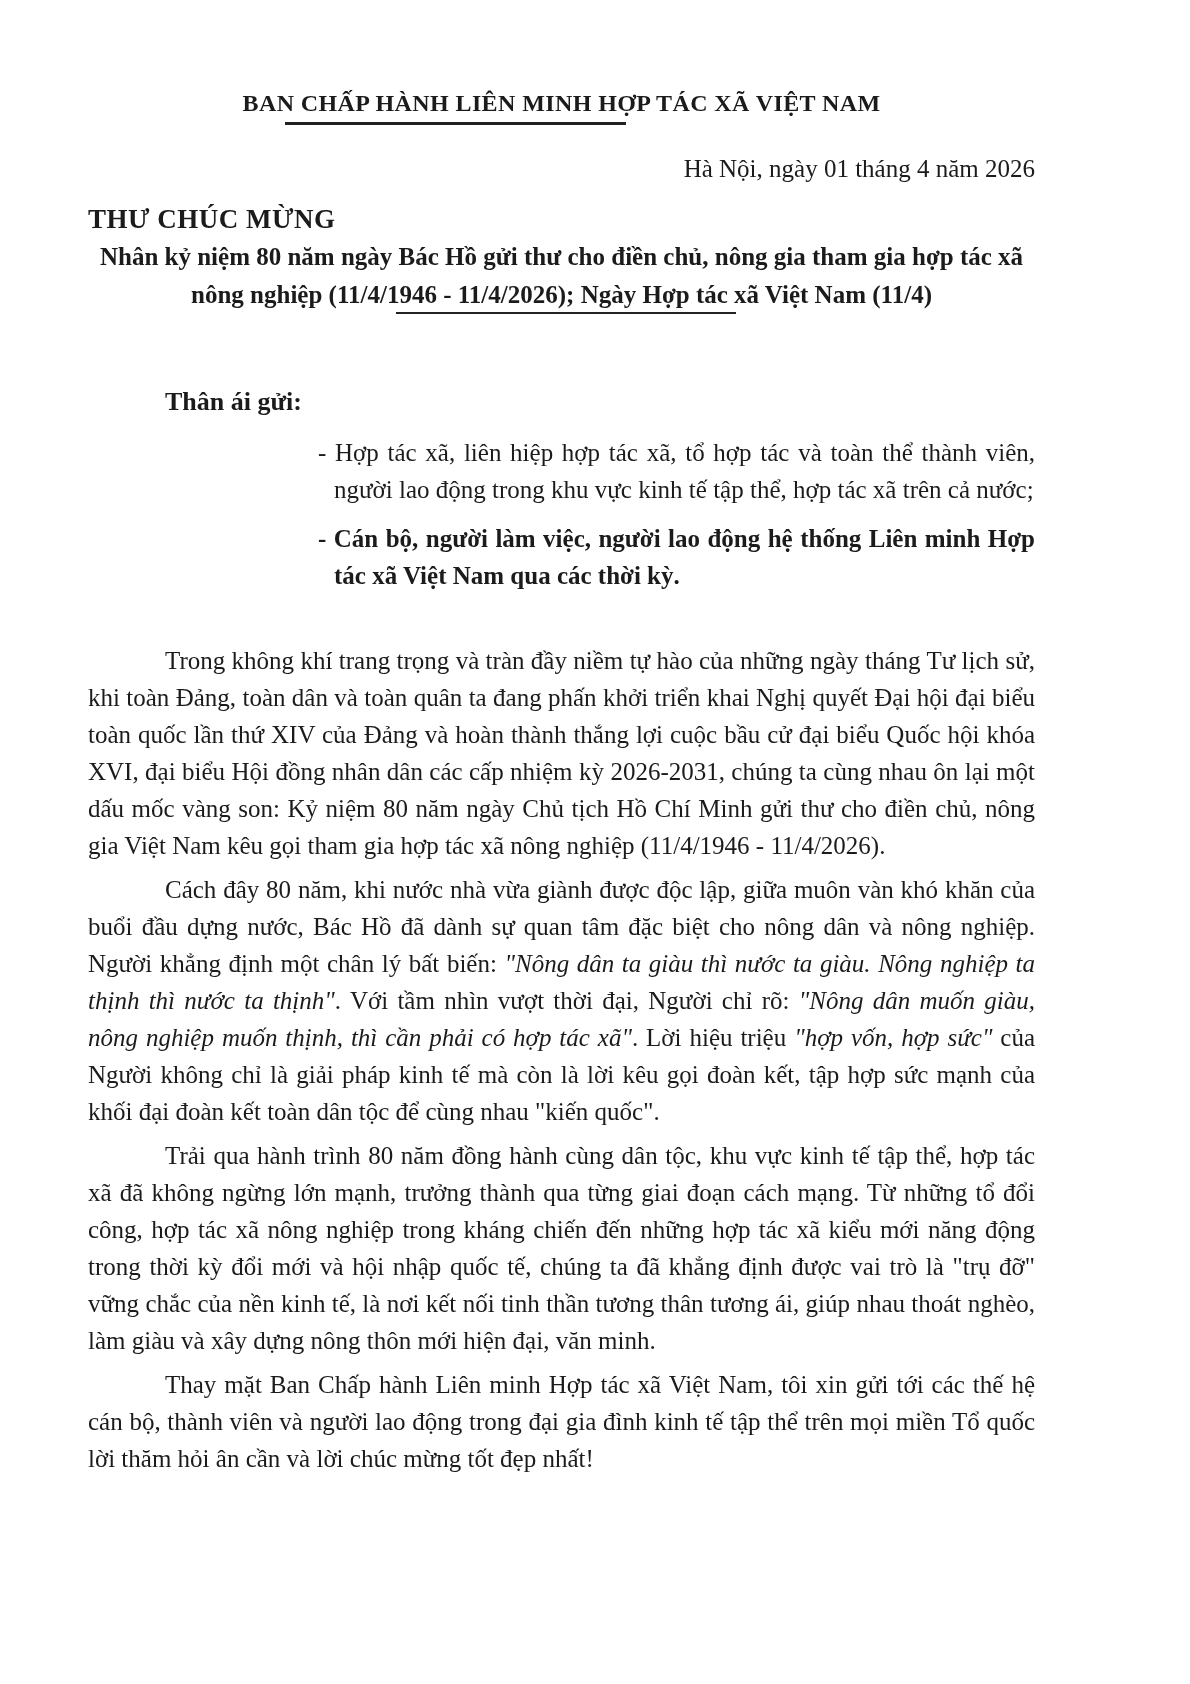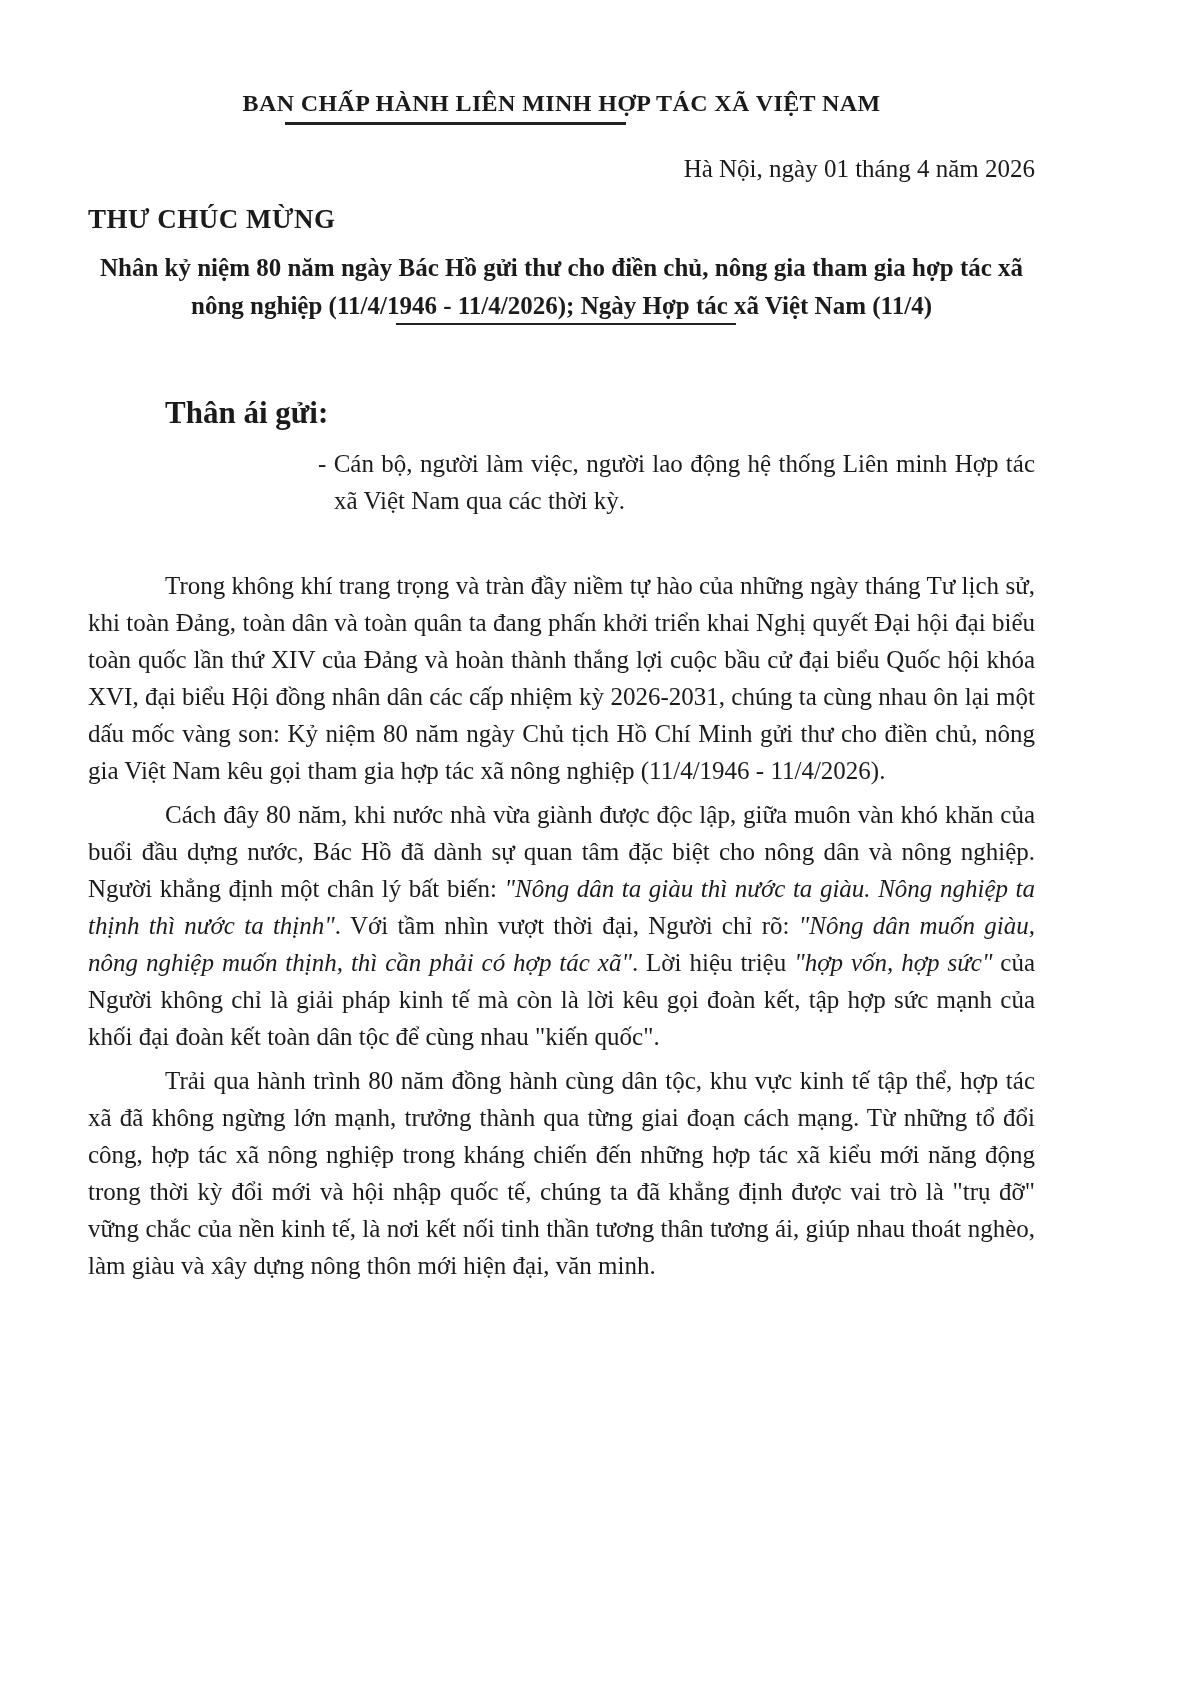--- a/index.html
+++ b/index.html
@@ -44,31 +44,31 @@
     font-size: 27px;
     line-height: 34px;
     margin-top: 18px;
     letter-spacing: 0.5px;
   }
   .letter-subtitle {
     text-align: center;
     font-weight: bold;
     font-size: 25px;
     line-height: 38px;
-    margin-top: 13px;
+    margin-top: 2px;
   }
   .subtitle-underline {
     width: 340px;
     height: 0;
     border-top: 2px solid #222222;
     margin: -2px 0 0 308px;
   }
   .salutation {
     font-weight: bold;
-    font-size: 31px;
+    font-size: 26px;
     line-height: 32px;
     margin: 72px 0 0 77px;
   }
   .recipients {
     margin-top: 16px;
   }
   .recipient-item {
     margin: 0 0 0 230px;
     padding-left: 16px;
     text-indent: -16px;
@@ -108,23 +108,25 @@
 
     <div class="letter-title">THƯ CHÚC MỪNG</div>
 
     <div class="letter-subtitle">Nhân kỷ niệm 80 năm ngày Bác Hồ gửi thư cho điền chủ, nông gia tham gia hợp tác xã nông nghiệp (11/4/1946 - 11/4/2026); Ngày Hợp tác xã Việt Nam (11/4)</div>
 
     <div class="subtitle-underline"></div>
 
     <div class="salutation">Thân ái gửi:</div>
 
     <div class="recipients">
+        <p class="recipient-item">- Hợp tác xã, liên hiệp hợp tác xã, tổ hợp tác và toàn thể thành viên, người lao động trong khu vực kinh tế tập thể, hợp tác xã trên cả nước;</p>
         <p class="recipient-item">- Cán bộ, người làm việc, người lao động hệ thống Liên minh Hợp tác xã Việt Nam qua các thời kỳ.</p>
       </div>
 
     <div class="body-paragraphs">
         <p class="body-paragraph"><span>Trong không khí trang trọng và tràn đầy niềm tự hào của những ngày tháng Tư lịch sử, khi toàn Đảng, toàn dân và toàn quân ta đang phấn khởi triển khai Nghị quyết Đại hội đại biểu toàn quốc lần thứ XIV của Đảng và hoàn thành thắng lợi cuộc bầu cử đại biểu Quốc hội khóa XVI, đại biểu Hội đồng nhân dân các cấp nhiệm kỳ 2026-2031, chúng ta cùng nhau ôn lại một dấu mốc vàng son: Kỷ niệm 80 năm ngày Chủ tịch Hồ Chí Minh gửi thư cho điền chủ, nông gia Việt Nam kêu gọi tham gia hợp tác xã nông nghiệp (11/4/1946 - 11/4/2026).</span></p>
         <p class="body-paragraph"><span>Cách đây 80 năm, khi nước nhà vừa giành được độc lập, giữa muôn vàn khó khăn của buổi đầu dựng nước, Bác Hồ đã dành sự quan tâm đặc biệt cho nông dân và nông nghiệp. Người khẳng định một chân lý bất biến: </span><em>"Nông dân ta giàu thì nước ta giàu. Nông nghiệp ta thịnh thì nước ta thịnh"</em><span>. Với tầm nhìn vượt thời đại, Người chỉ rõ: </span><em>"Nông dân muốn giàu, nông nghiệp muốn thịnh, thì cần phải có hợp tác xã"</em><span>. Lời hiệu triệu </span><em>"hợp vốn, hợp sức"</em><span> của Người không chỉ là giải pháp kinh tế mà còn là lời kêu gọi đoàn kết, tập hợp sức mạnh của khối đại đoàn kết toàn dân tộc để cùng nhau "kiến quốc".</span></p>
         <p class="body-paragraph"><span>Trải qua hành trình 80 năm đồng hành cùng dân tộc, khu vực kinh tế tập thể, hợp tác xã đã không ngừng lớn mạnh, trưởng thành qua từng giai đoạn cách mạng. Từ những tổ đổi công, hợp tác xã nông nghiệp trong kháng chiến đến những hợp tác xã kiểu mới năng động trong thời kỳ đổi mới và hội nhập quốc tế, chúng ta đã khẳng định được vai trò là "trụ đỡ" vững chắc của nền kinh tế, là nơi kết nối tinh thần tương thân tương ái, giúp nhau thoát nghèo, làm giàu và xây dựng nông thôn mới hiện đại, văn minh.</span></p>
+        <p class="body-paragraph"><span>Thay mặt Ban Chấp hành Liên minh Hợp tác xã Việt Nam, tôi xin gửi tới các thế hệ cán bộ, thành viên và người lao động trong đại gia đình kinh tế tập thể trên mọi miền Tổ quốc lời thăm hỏi ân cần và lời chúc mừng tốt đẹp nhất!</span></p>
       </div>
 
   </div>
 </div>
 
 </body></html>

